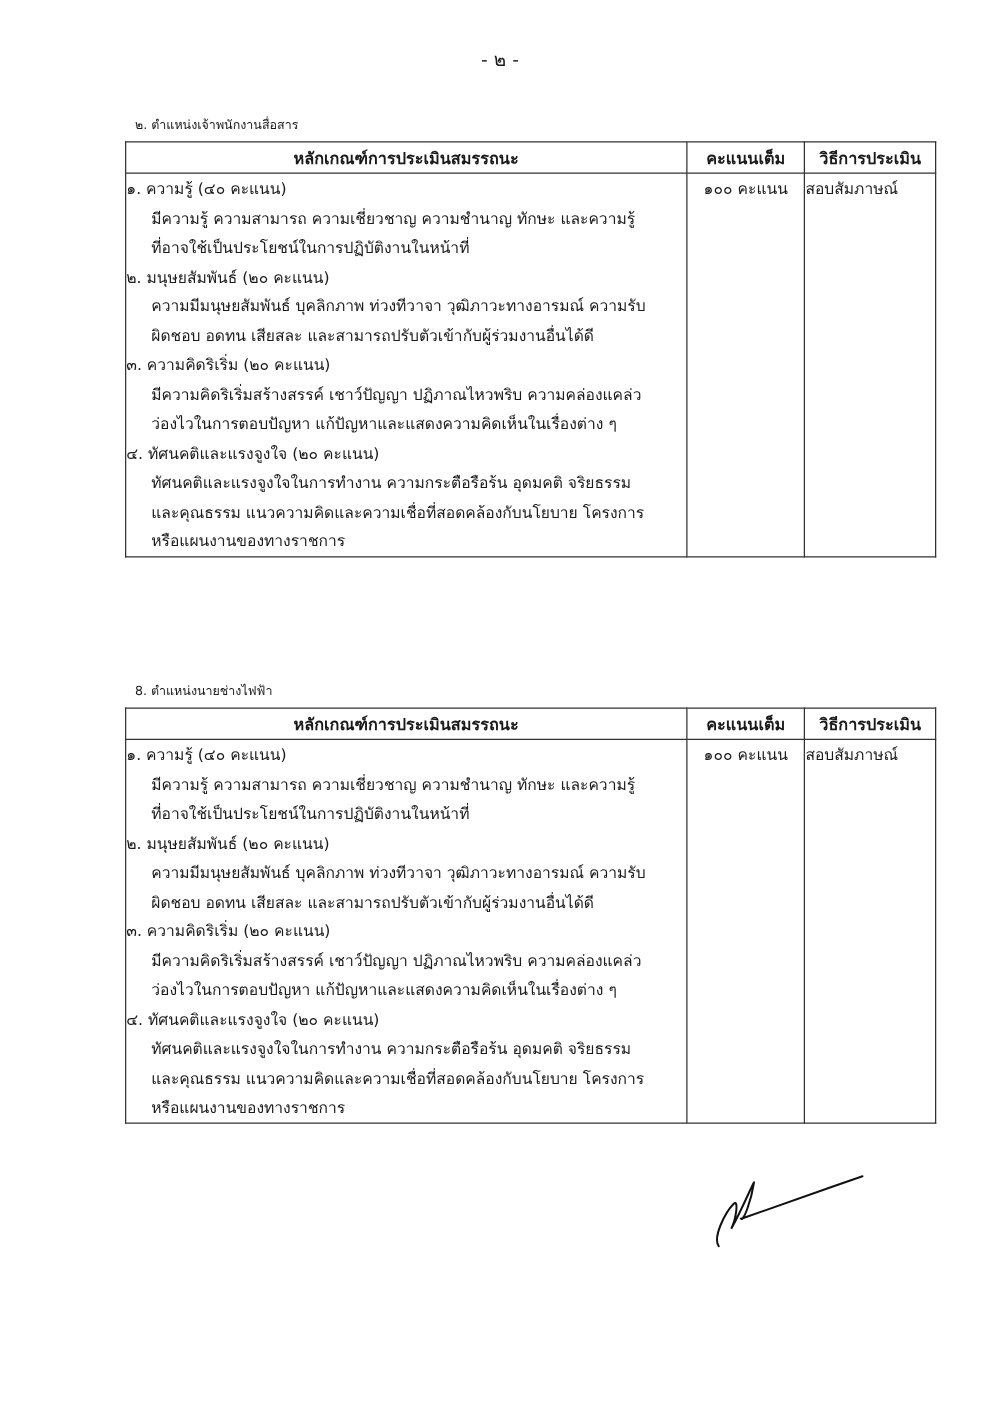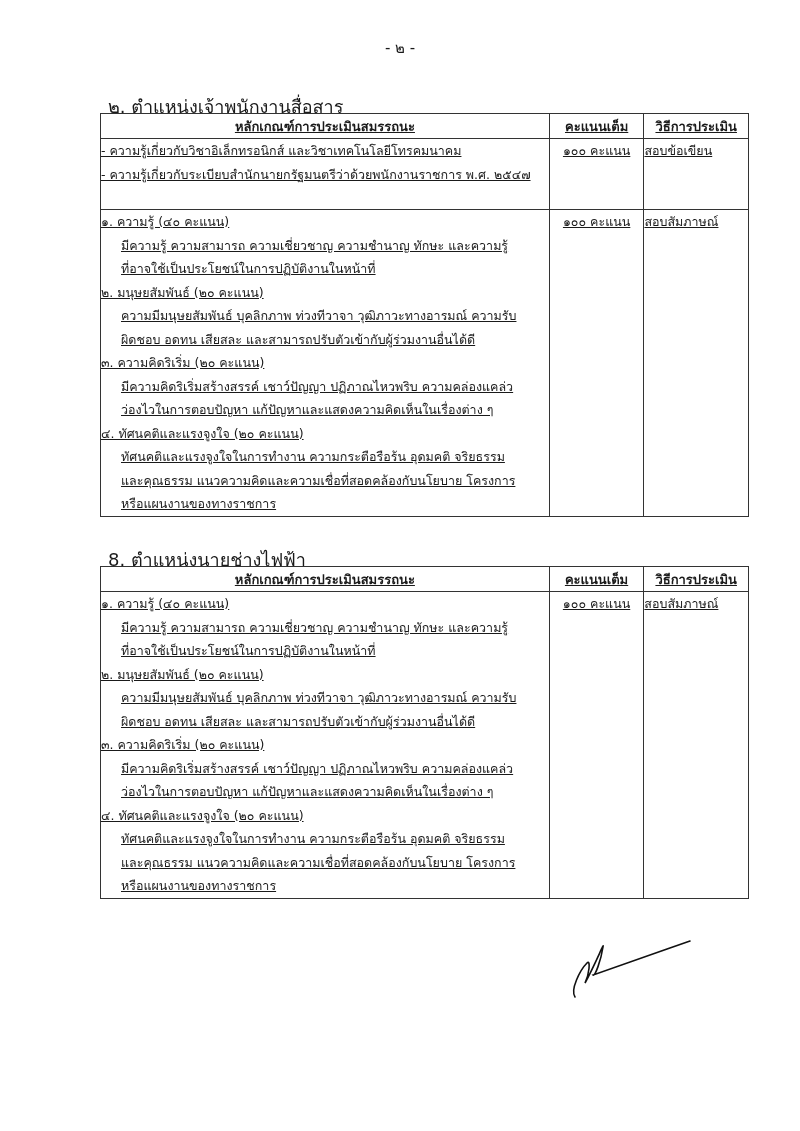--- a/index.html
+++ b/index.html
@@ -1,20 +1,20 @@
 <!DOCTYPE html>
 <html><head>
 <meta charset="utf-8">
 <style>
   html, body { margin:0; padding:0; background:#ffffff; }
   body { width:800px; height:1131px; position:relative; overflow:hidden;
          font-family:"DejaVu Sans", "Liberation Sans", sans-serif; color:#1a1a1a; }
   .page-number { position:absolute; top:36px; left:0; width:800px; text-align:center; font-size:15px; }
-  .section-title { position:absolute; left:108px; font-size:18px; }
-  table.crit { position:absolute; left:100px; width:649px; border-collapse:collapse; font-size:12.5px;text-decoration:underline; }
+  .section-title { position:absolute; left:108px; font-size:10px; }
+  table.crit { position:absolute; left:100px; width:649px; border-collapse:collapse; font-size:12.5px; }
   table.crit th, table.crit td { border:1.5px solid #333; vertical-align:top; padding:0; }
   table.crit th { font-weight:bold; height:24px; text-align:center; vertical-align:middle; font-size:13px; }
   col.c1 { width:449px; } col.c2 { width:95px; } col.c3 { width:105px; }
   .cell-pad { padding:4px 6px; }
   .line { line-height:23.5px; white-space:nowrap; }
   .indent { padding-left:20px; }
   .score { text-align:center; padding-top:4px; line-height:23.5px; }
   .method { padding:4px 6px; line-height:23.5px; }
   .signature { position:absolute; left:565px; top:935px; }
 </style>
@@ -28,28 +28,20 @@
   <colgroup>
       <col class="c1">
       <col class="c2">
       <col class="c3">
     </colgroup>
   <tbody>
       <tr>
     <th>หลักเกณฑ์การประเมินสมรรถนะ</th>
     <th>คะแนนเต็ม</th>
     <th>วิธีการประเมิน</th>
-  </tr>
-  <tr style="height:71px;">
-    <td class="cell-pad">
-      <div class="line">- ความรู้เกี่ยวกับวิชาอิเล็กทรอนิกส์ และวิชาเทคโนโลยีโทรคมนาคม</div>
-      <div class="line">- ความรู้เกี่ยวกับระเบียบสำนักนายกรัฐมนตรีว่าด้วยพนักงานราชการ พ.ศ. ๒๕๔๗</div>
-    </td>
-    <td class="score">๑๐๐ คะแนน</td>
-    <td class="method">สอบข้อเขียน</td>
   </tr>
   <tr style="height:307px;">
     <td class="cell-pad">
       <div class="line">๑. ความรู้ (๔๐ คะแนน)</div>
       <div class="line indent">มีความรู้ ความสามารถ ความเชี่ยวชาญ ความชำนาญ ทักษะ และความรู้</div>
       <div class="line indent">ที่อาจใช้เป็นประโยชน์ในการปฏิบัติงานในหน้าที่</div>
       <div class="line">๒. มนุษยสัมพันธ์ (๒๐ คะแนน)</div>
       <div class="line indent">ความมีมนุษยสัมพันธ์ บุคลิกภาพ ท่วงทีวาจา วุฒิภาวะทางอารมณ์ ความรับ</div>
       <div class="line indent">ผิดชอบ อดทน เสียสละ และสามารถปรับตัวเข้ากับผู้ร่วมงานอื่นได้ดี</div>
       <div class="line">๓. ความคิดริเริ่ม (๒๐ คะแนน)</div>

